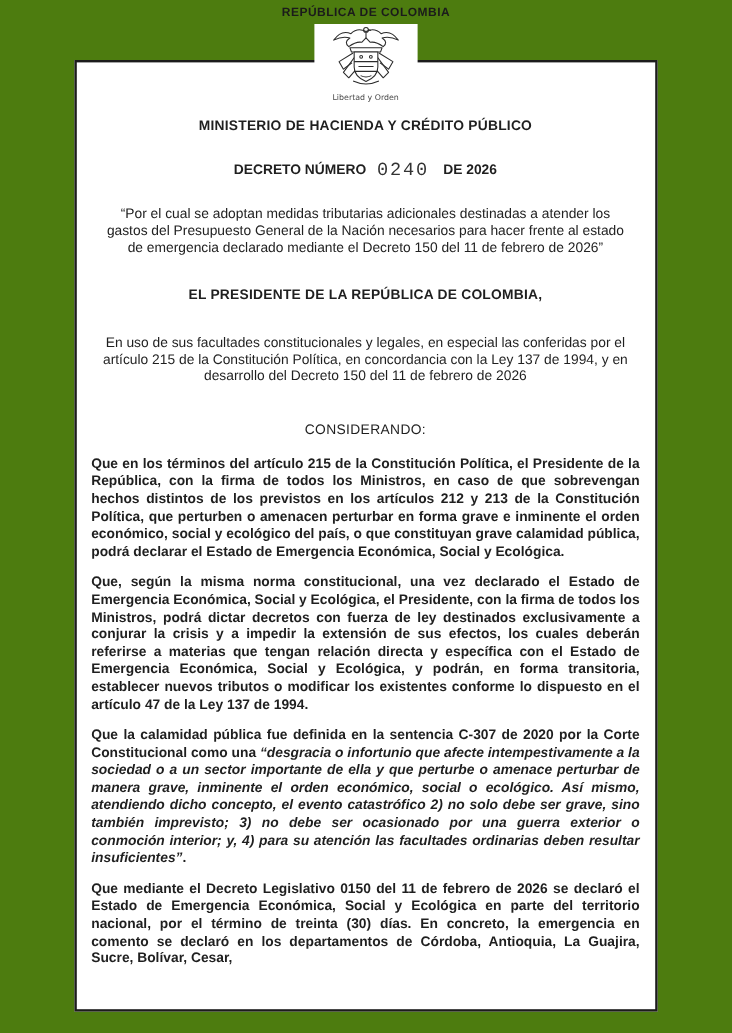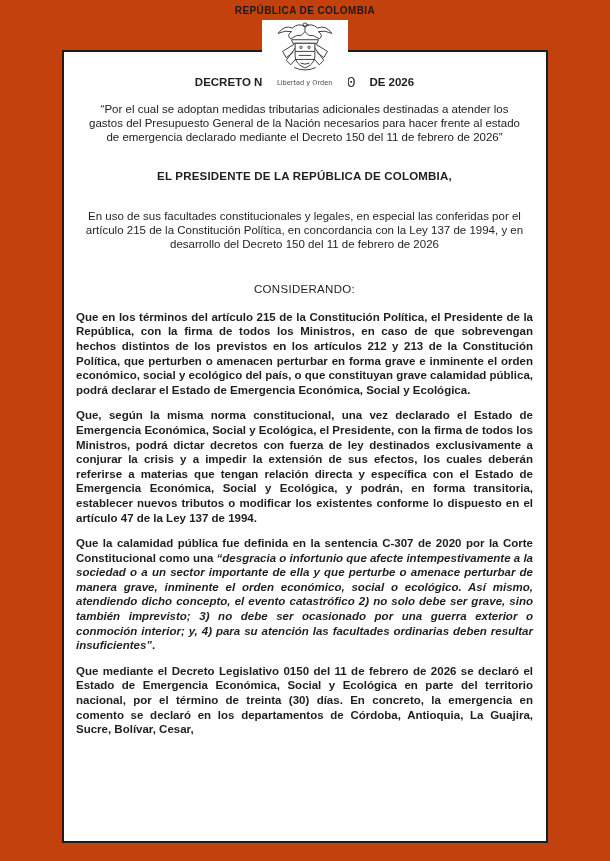--- a/index.html
+++ b/index.html
@@ -4,21 +4,21 @@
 <style>
   * { margin: 0; padding: 0; box-sizing: border-box; }
   html, body { background: #ffffff; }
   body {
     width: 610px; height: 861px;
     position: relative;
     font-family: "Liberation Sans", sans-serif;
     color: #1f1f1f;
     overflow: hidden;
   }
-  .page { position: absolute; inset: 0; background: #c2410c; }
+  .page { position: absolute; inset: 0; background: #4d7c0f; }
 
   
   .republic-title {
     position: absolute; top: 5px; left: 0; right: 0;
     text-align: center;
     font-size: 10px; font-weight: 700; letter-spacing: 0.4px;
     color: #1b1b1b;
   }
   .arms-wrap {
     position: absolute; top: 20px; left: 50%;
@@ -91,21 +91,21 @@
     white-space: nowrap;
   }
   .stamp-dash {
     position: absolute;
     top: -3px; right: -6px;
     width: 88px;
     border-top: 2.5px dashed #3c3c3c;
   }
 
   .subject {
-    margin-top: 11px;
+    margin-top: 22px;
     padding: 0 7px;
     text-align: center;
     font-size: 11.5px;
     line-height: 13.8px;
     color: #222;
   }
 
   .authority {
     margin-top: 26px;
     text-align: center;
@@ -172,20 +172,21 @@
 
           <path d="M20,53 Q32,58.5 44,53"></path>
         </g>
       </svg>
     </span>
     <div class="motto">Libertad y Orden</div>
   </div>
 
   <div class="frame">
 
+    <div class="ministry">MINISTERIO DE HACIENDA Y CRÉDITO PÚBLICO</div>
 
     <div class="decree-line">
       <span>DECRETO NÚMERO</span><span class="decree-number">0240</span><span>DE 2026</span>
     </div>
 
 
     <div class="subject">“Por el cual se adoptan medidas tributarias adicionales destinadas a atender los gastos del Presupuesto General de la Nación necesarios para hacer frente al estado de emergencia declarado mediante el Decreto 150 del 11 de febrero de 2026”</div>
 
     <div class="authority">EL PRESIDENTE DE LA REPÚBLICA DE COLOMBIA,</div>
 

